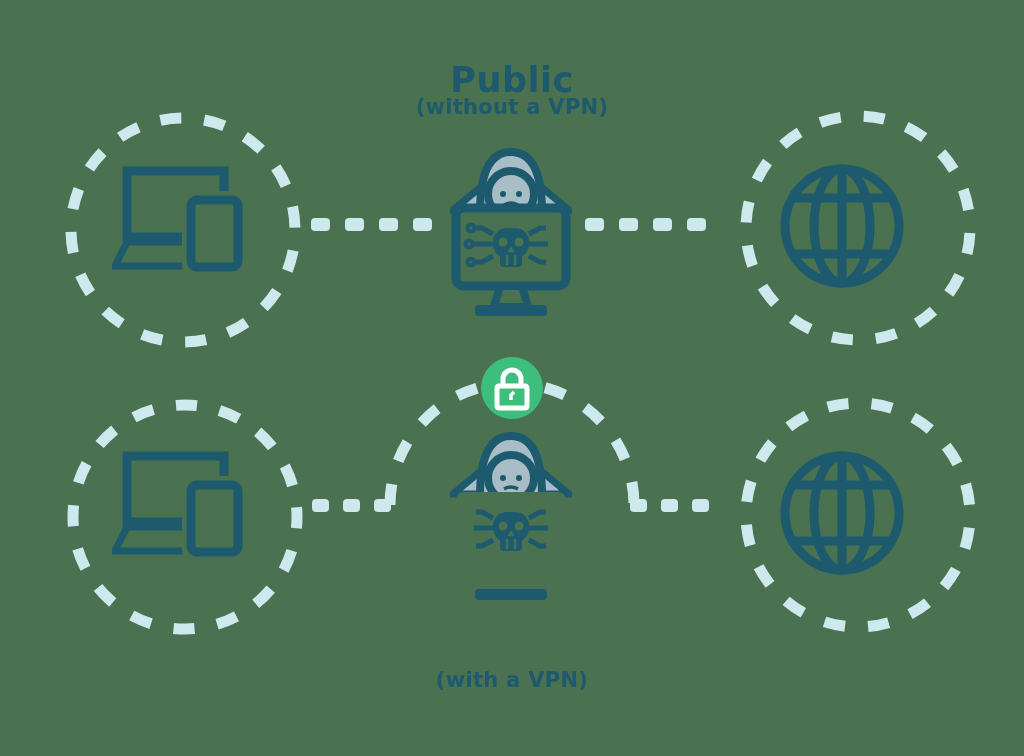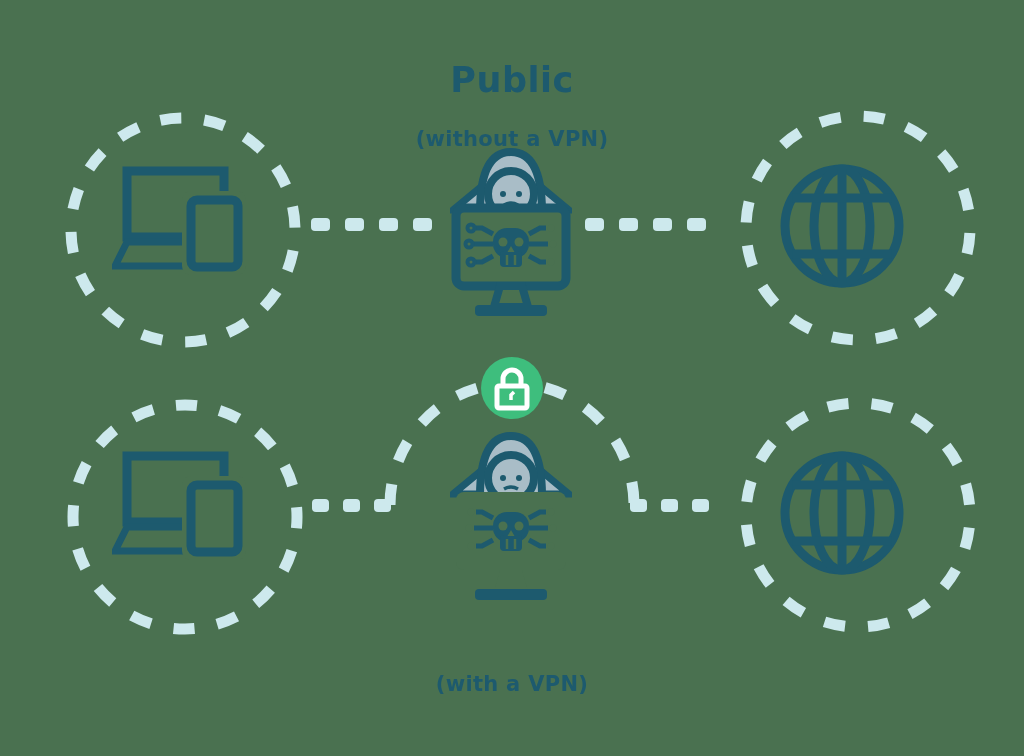--- a/index.html
+++ b/index.html
@@ -9,23 +9,23 @@
     --hood:#A9BDC7;
     --lock-green:#3EBE7D;
     --lock-glyph:#FFFFFF;
   }
   html,body{margin:0;padding:0;}
   body{background:var(--background);font-family:"DejaVu Sans","Liberation Sans",sans-serif;}
   .stage{position:relative;width:1024px;height:756px;background:var(--background);overflow:hidden;}
 
   .title{position:absolute;left:0;width:100%;text-align:center;color:var(--ink);font-weight:bold;}
   .title.main{top:60px;font-size:35px;letter-spacing:0.5px;}
-  .title.sub{top:95px;font-size:21px;letter-spacing:0.3px;margin-top:32px;}
+  .title.sub{top:95px;font-size:21px;letter-spacing:0.3px;}
   .title.main.bottom{top:622px;}
-  .title.sub.bottom{top:640px;}
+  .title.sub.bottom{top:668px;}
 
   .abs{position:absolute;}
 
   .connector{position:absolute;display:flex;align-items:center;}
   .connector .dash{height:13px;border-radius:4px;background:var(--dash);}
   .connector.long .dash{width:19px;margin-right:15px;}
   .connector.short .dash{width:17px;margin-right:14px;}
   .connector .dash:last-child{margin-right:0;}
 
   svg .s-ink{stroke:var(--ink);fill:none;}

